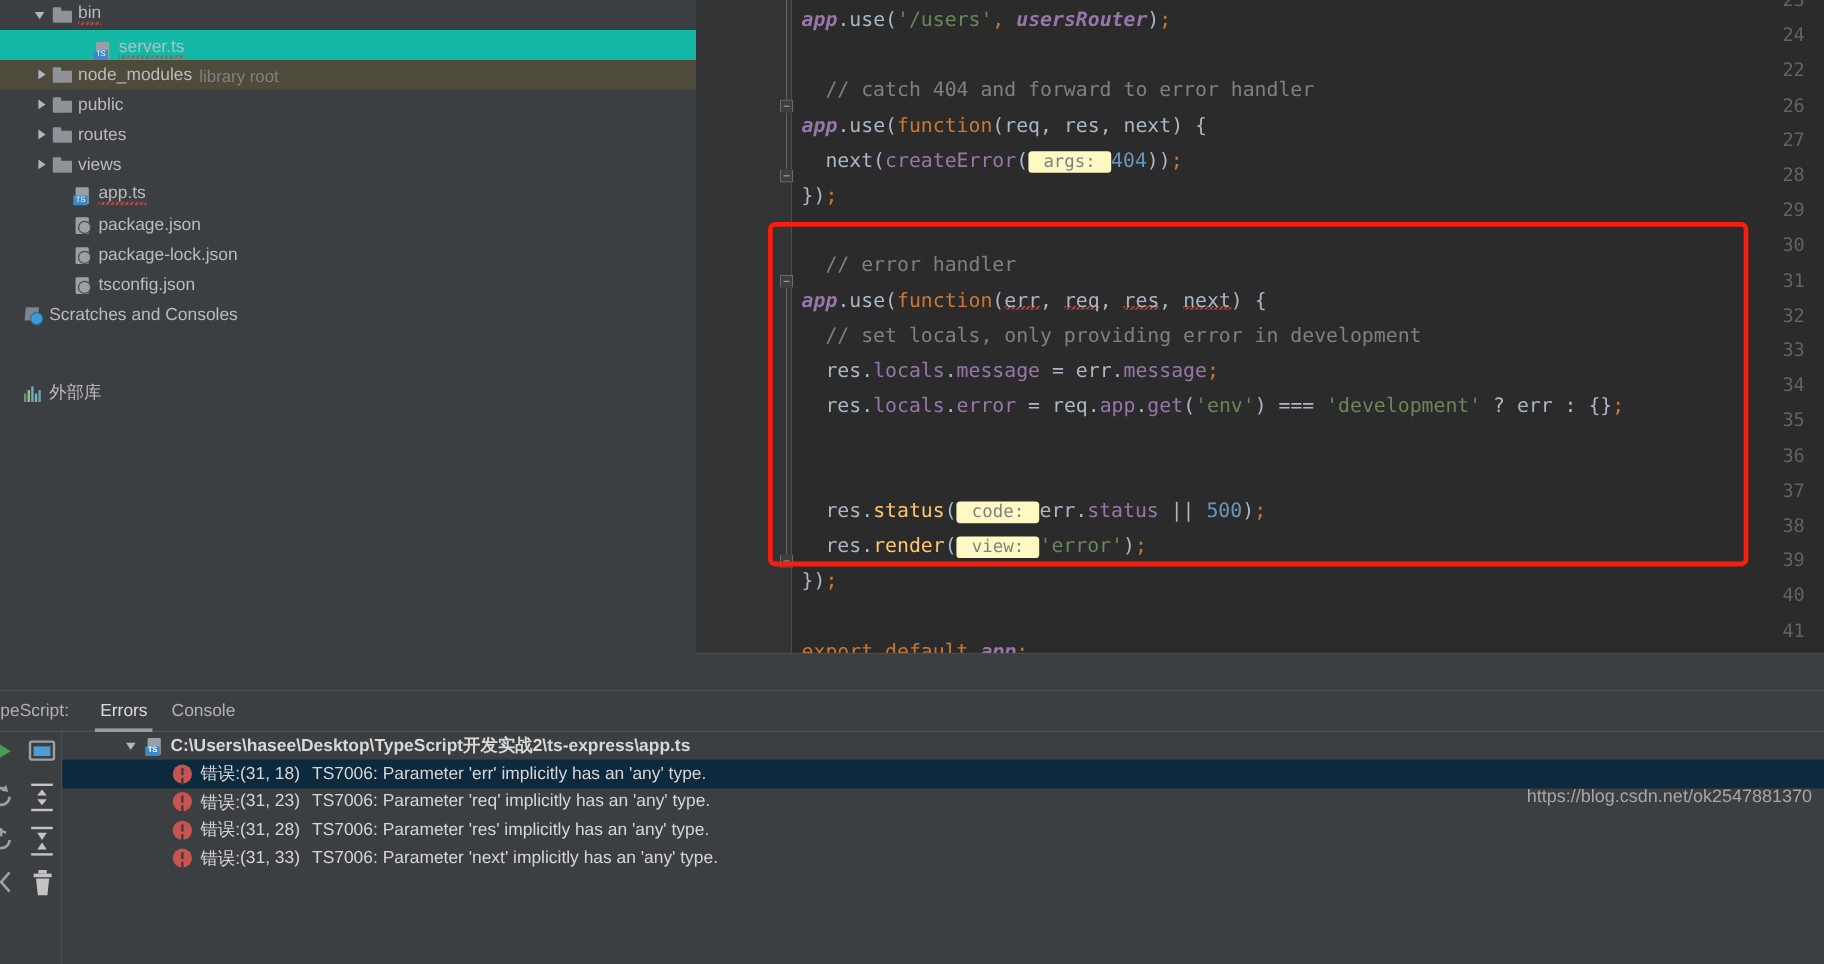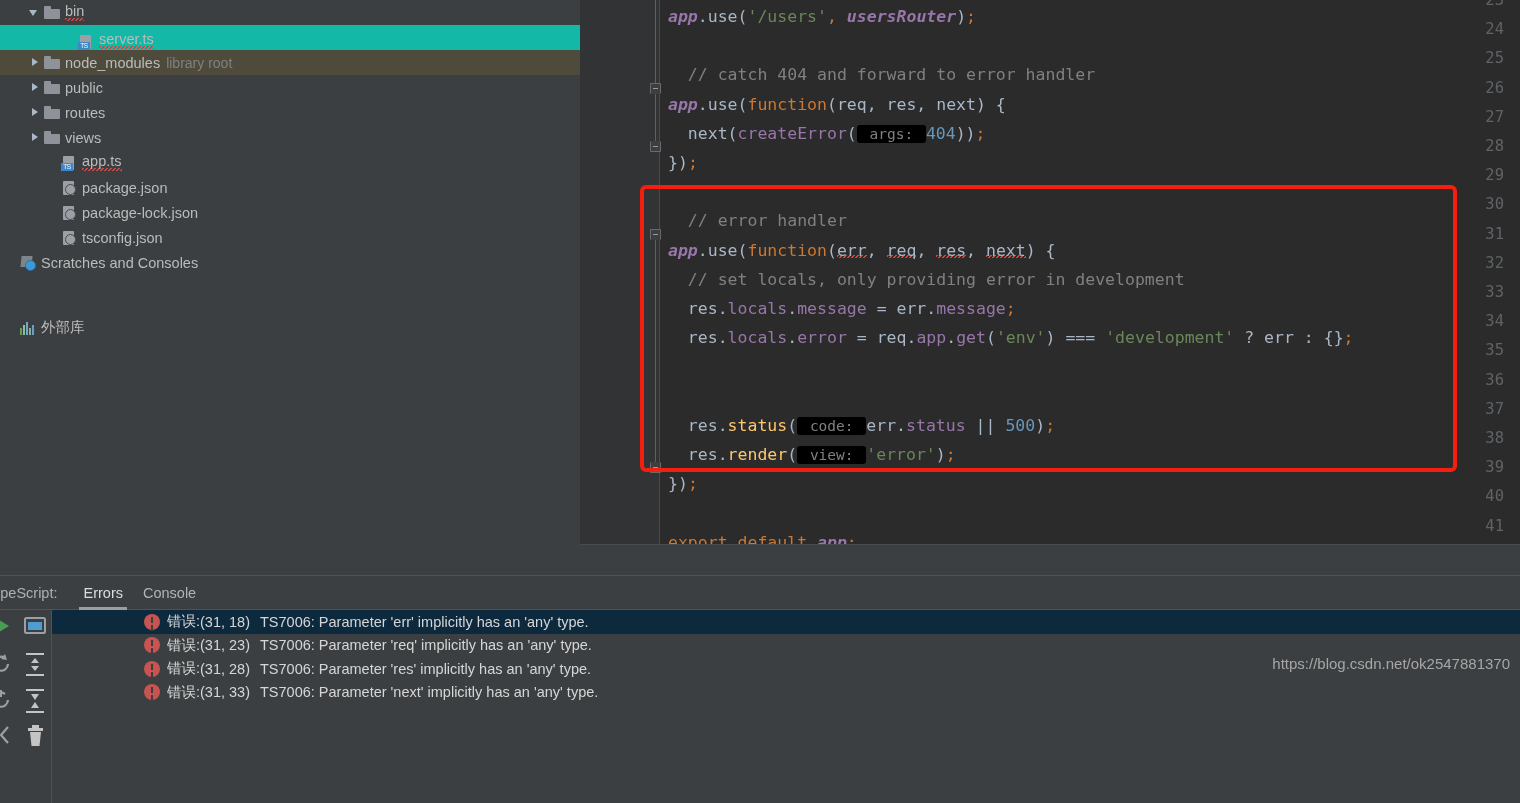--- a/index.html
+++ b/index.html
@@ -120,21 +120,21 @@
   .t-comment { color: #808080; }
   .t-kw      { color: #cc7832; }
   .t-fn      { color: #ffc66d; }
   .t-str     { color: #6a8759; }
   .t-num     { color: #6897bb; }
   .t-ident   { color: #a9b7c6; }
   .t-field   { color: #9876aa; }
   .t-global  { color: #9876aa; font-style: italic; font-weight: bold; }
   .t-punct   { color: #cc7832; }
   .hint {
-    background: #000000; color: #808080; border-radius: 3px;
+    background: #fef9c3; color: #808080; border-radius: 3px;
     padding: 1px 4px; font-size: 14.5px;
   }
   .sq {
     background-image: repeating-linear-gradient(135deg, #cc4a41 0 1.5px, transparent 1.5px 3px);
     background-repeat: repeat-x; background-size: 4px 3px; background-position: 0 88%;
   }
   
   .fold {
     position: absolute; width: 11px; height: 11px; left: 70px;
     border: 1px solid #6a6a6a; background: #3c3f41; border-radius: 1px;
@@ -289,21 +289,21 @@
         <span class="tree-label">外部库</span>
       </div>
     </div>
 
   <div class="editor">
     <div class="gutter"></div>
     <div class="gutter-sep"></div>
     <div id="lnums">
         <div class="lnum" style="top: -14px;">23</div>
         <div class="lnum" style="top: 15.2px;">24</div>
-        <div class="lnum" style="top: 44.4px;">25</div>
+        <div class="lnum" style="top: 44.4px;">22</div>
         <div class="lnum" style="top: 73.6px;">26</div>
         <div class="lnum" style="top: 102.8px;">27</div>
         <div class="lnum" style="top: 132px;">28</div>
         <div class="lnum" style="top: 161.2px;">29</div>
         <div class="lnum" style="top: 190.4px;">30</div>
         <div class="lnum" style="top: 219.6px;">31</div>
         <div class="lnum" style="top: 248.8px;">32</div>
         <div class="lnum" style="top: 278px;">33</div>
         <div class="lnum" style="top: 307.2px;">34</div>
         <div class="lnum" style="top: 336.4px;">35</div>
@@ -409,20 +409,25 @@
             <svg width="30" height="36" viewBox="0 0 30 36">
               <rect x="12" y="7" width="7" height="3" fill="#c4c4c4"></rect>
               <rect x="8" y="10" width="15" height="3" fill="#c4c4c4"></rect>
               <path d="M10 14 h11 l-1.5 14 h-8 Z" fill="#c4c4c4"></path>
             </svg>
           </span>
         </div>
       </div>
 
       <div class="errlist" id="errlist">
+          <div class="err-root">
+            <span class="arrow expanded"></span>
+            <span class="ico ts"></span>
+            <span>C:\Users\hasee\Desktop\TypeScript开发实战2\ts-express\app.ts</span>
+          </div>
           <div class="err-row selected">
             <span class="err-ico"></span>
             <span>错误:</span>
             <span class="err-loc">(31, 18)</span>
             <span>TS7006: Parameter 'err' implicitly has an 'any' type.</span>
           </div>
           <div class="err-row">
             <span class="err-ico"></span>
             <span>错误:</span>
             <span class="err-loc">(31, 23)</span>

